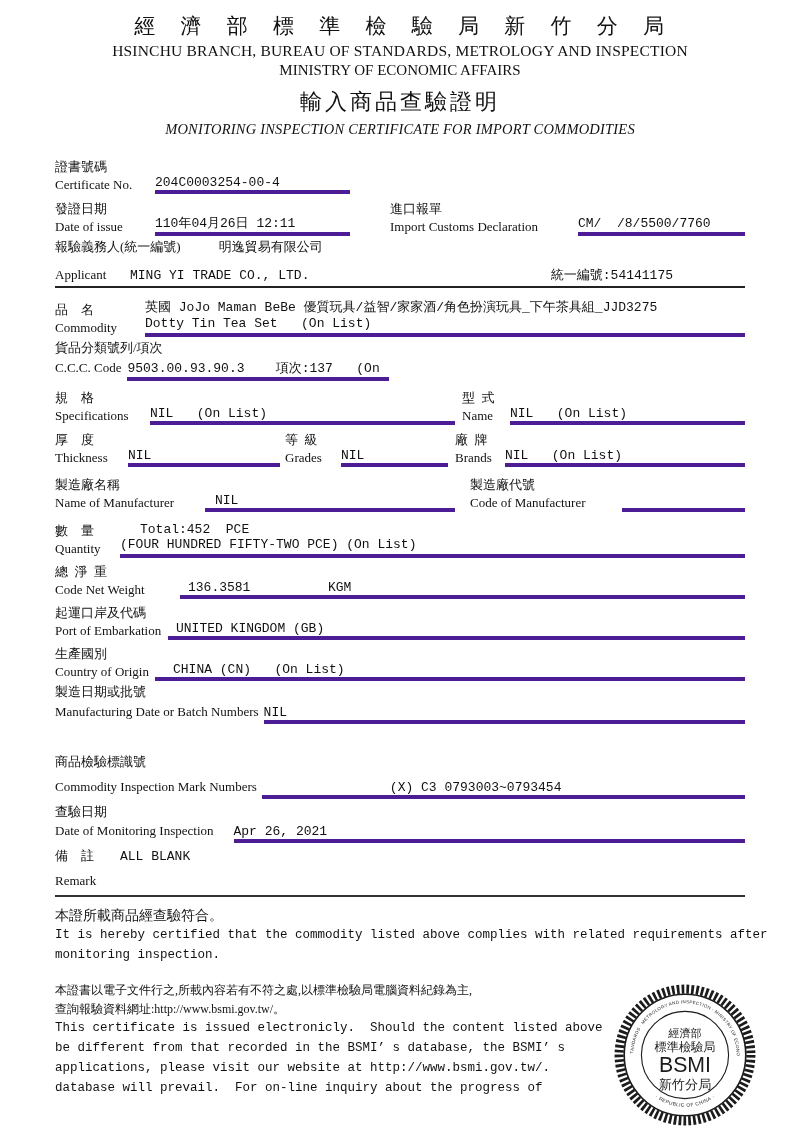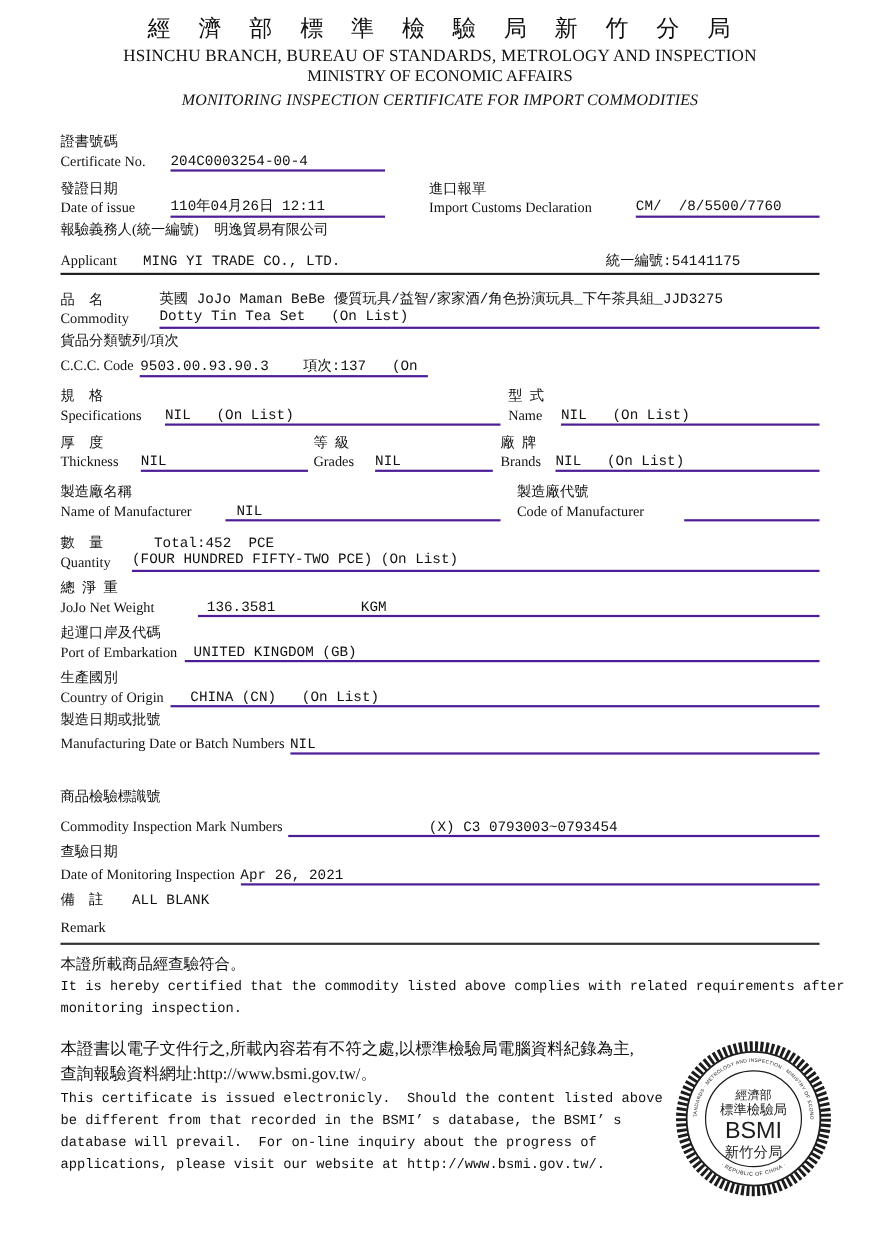--- a/index.html
+++ b/index.html
@@ -13,44 +13,45 @@
   .hdr .en2{font-size:15px;margin-top:2px;}
   .hdr .cn-sub{font-size:22px;margin-top:8px;letter-spacing:3px;}
   .hdr .en-sub{font-size:14.5px;margin-top:4px;letter-spacing:.2px;font-style:italic;}
   
   .rows{margin-top:14px;}
   .row{display:flex;align-items:flex-end;}
   .lbl{display:flex;flex-direction:column;justify-content:space-between;padding:2px 0 1px 0;}
   .zh{font-size:13px;line-height:1.35;white-space:pre;}
   .en{font-size:13px;line-height:1.35;white-space:pre;}
   .val{font-family:"Liberation Mono", monospace;font-size:13px;white-space:pre;}
-  .u{border-bottom:2px solid #4c1d95;}
+  .u{border-bottom:4px solid #4c1d95;}
   .vc{display:flex;align-items:center;}
   .vstack{display:flex;flex-direction:column;justify-content:space-between;padding:2px 0 2px 0;}
   .grow{flex:1;}
   .line{display:flex;align-items:baseline;}
   .hr2{border-top:2px solid #333;margin-top:4px;}
   
   .stmt1{margin-top:8px;}
   .stmt1 .zh{font-size:14px;line-height:1.5;}
   .stmt1 .en-wrap{font-family:"Liberation Mono",monospace;font-size:12.5px;line-height:1.55;white-space:pre;}
   .stmt2{margin-top:16px;position:relative;}
-  .stmt2 .zh{font-size:15px;line-height:1.55;}
+  .stmt2 .zh{font-size:12px;line-height:1.55;}
   .stmt2 .en-line{font-family:"Liberation Mono",monospace;font-size:12.5px;line-height:1.6;white-space:pre;}
   .sealwrap{position:absolute;right:-20px;top:-2px;width:160px;text-align:center;}
 </style>
 </head>
 <body>
 
 <div class="page">
 
   <div class="hdr">
     <div class="cn-main">經 濟 部 標 準 檢 驗 局 新 竹 分 局</div>
     <div class="en1">HSINCHU BRANCH, BUREAU OF STANDARDS, METROLOGY AND INSPECTION</div>
     <div class="en2">MINISTRY OF ECONOMIC AFFAIRS</div>
+    <div class="cn-sub">輸入商品查驗證明</div>
     <div class="en-sub">MONITORING INSPECTION CERTIFICATE FOR IMPORT COMMODITIES</div>
   </div>
 
   <div class="rows">
 
     <div class="row" style="min-height:42px">
       <div class="lbl" style="width:100px">
         <span class="zh">證書號碼</span>
         <span class="en">Certificate No.</span>
       </div>
@@ -72,21 +73,21 @@
         <span class="en">Import Customs Declaration</span>
       </div>
       <div class="val u grow" style="display:flex;align-items:flex-end;padding-bottom:1px">
         <span>CM/  /8/5500/7760</span>
       </div>
     </div>
 
     <div class="vstack" style="min-height:46px;border-bottom:2px solid #222">
       <div class="line">
         <span class="zh">報驗義務人(統一編號)</span>
-        <span class="val" style="margin-left:14px">明逸貿易有限公司</span>
+        <span class="val" style="margin-left:38px">明逸貿易有限公司</span>
       </div>
       <div class="line">
         <span class="en" style="width:75px">Applicant</span>
         <span class="val">MING YI TRADE CO., LTD.</span>
         <span class="val" style="margin-left:auto;margin-right:72px">統一編號:54141175</span>
       </div>
     </div>
 
     <div class="row" style="min-height:49px">
       <div class="lbl" style="width:90px">
@@ -172,21 +173,21 @@
       </div>
       <div class="vstack u grow">
         <span class="val" style="padding-left:20px">Total:452  PCE</span>
         <span class="val">(FOUR HUNDRED FIFTY-TWO PCE) (On List)</span>
       </div>
     </div>
 
     <div class="row" style="min-height:41px">
       <div class="lbl" style="width:125px">
         <span class="zh">總  淨  重</span>
-        <span class="en">JoJo Net Weight</span>
+        <span class="en">Code Net Weight</span>
       </div>
       <div class="val u vc grow" style="padding-left:8px">
         <span style="width:140px">136.3581</span>
         <span>KGM</span>
       </div>
     </div>
 
     <div class="row" style="min-height:41px">
       <div class="lbl" style="width:113px">
         <span class="zh">起運口岸及代碼</span>
@@ -220,21 +221,21 @@
       <div class="line">
         <span class="en">Commodity Inspection Mark Numbers</span>
         <span class="val u grow" style="margin-left:5px;padding-left:128px">(X) C3 0793003~0793454</span>
       </div>
     </div>
 
     <div class="vstack" style="min-height:40px">
       <span class="zh">查驗日期</span>
       <div class="line">
         <span class="en">Date of Monitoring Inspection</span>
-        <span class="val u grow" style="margin-left:5px">Apr 26, 2021</span>
+        <span class="val u grow" style="margin-left:20px">Apr 26, 2021</span>
       </div>
     </div>
 
     <div class="vstack" style="min-height:42px">
       <div class="line">
         <span class="zh" style="width:65px">備    註</span>
         <span class="val">ALL BLANK</span>
       </div>
       <span class="en">Remark</span>
     </div>
@@ -248,22 +249,22 @@
     <div class="en-wrap">It is hereby certified that the commodity listed above complies with related requirements after</div>
     <div class="en-wrap">monitoring inspection.</div>
   </div>
 
   <div class="stmt2">
     <div style="width:552px">
       <div class="zh">本證書以電子文件行之,所載內容若有不符之處,以標準檢驗局電腦資料紀錄為主,</div>
       <div class="zh">查詢報驗資料網址:http://www.bsmi.gov.tw/。</div>
       <div class="en-line">This certificate is issued electronicly.  Should the content listed above</div>
       <div class="en-line">be different from that recorded in the BSMI’ s database, the BSMI’ s</div>
+      <div class="en-line">applications, please visit our website at http://www.bsmi.gov.tw/.</div>
       <div class="en-line">database will prevail.  For on-line inquiry about the progress of</div>
-      <div class="en-line">applications, please visit our website at http://www.bsmi.gov.tw/.</div>
     </div>
 
     <div class="sealwrap">
       <svg width="152" height="152" viewBox="0 0 150 150">
         <circle cx="75" cy="75" r="65" fill="none" stroke="#1c1c1c" stroke-width="9" stroke-dasharray="2.7 2.1"></circle>
         <circle cx="75" cy="75" r="60" fill="none" stroke="#1c1c1c" stroke-width="1.6"></circle>
         <circle cx="75" cy="75" r="43" fill="none" stroke="#1c1c1c" stroke-width="1.1"></circle>
         <defs>
           <path id="arcTop" d="M 24 75 A 51 51 0 1 1 126 75"></path>
           <path id="arcBot" d="M 33.2 104.3 A 51 51 0 0 0 116.8 104.3"></path>

